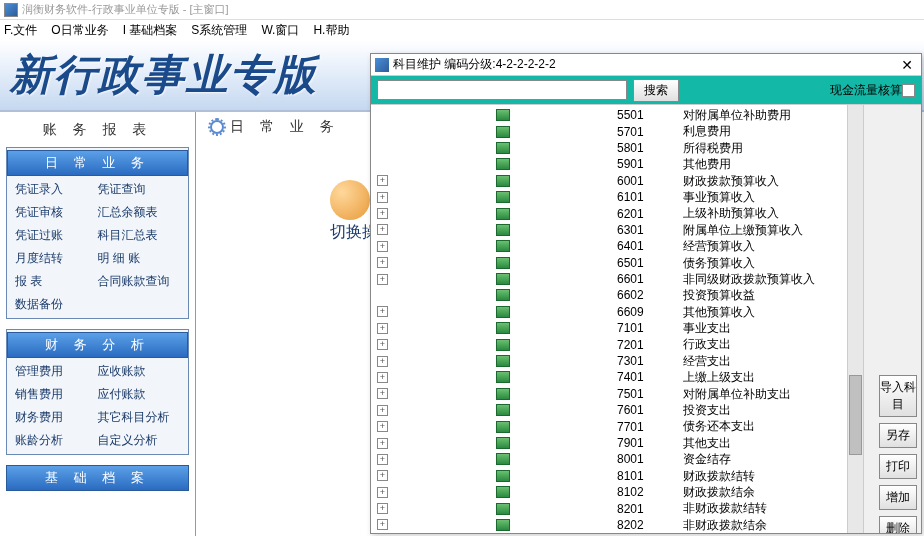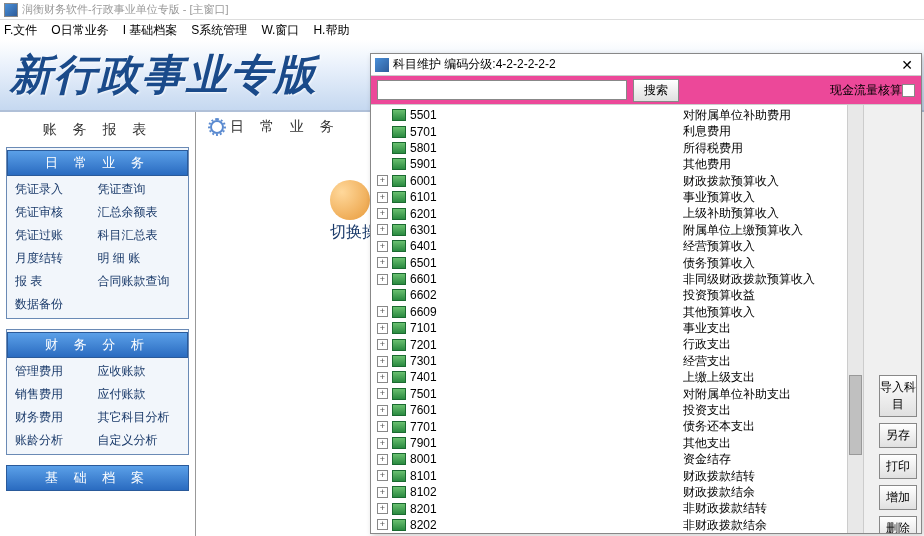--- a/index.html
+++ b/index.html
@@ -27,28 +27,28 @@
 .action-label { font-size:12px; color:#1a3a6a; }
 .arrow-down { color:#3a7ad0; font-size:24px; }
 .switch-icon { position:absolute; left:330px; top:180px; text-align:center; }
 .switch-icon .lbl { font-size:16px; color:#1a3a6a; margin-top:2px; }
 
 
 .dialog { position:absolute; left:370px; top:53px; width:552px; height:481px; background:#f0f0f0; border:1px solid #888; box-shadow:2px 2px 6px rgba(0,0,0,.2); display:flex; flex-direction:column; }
 .dlg-title { height:22px; background:#fff; display:flex; align-items:center; padding:0 4px; font-size:12px; border-bottom:1px solid #ccc; }
 .dlg-title .ico { width:14px; height:14px; background:linear-gradient(135deg,#4a90d9,#2e5c9a); margin-right:4px; }
 .dlg-title .close { margin-left:auto; font-size:14px; cursor:pointer; padding:0 4px; }
-.dlg-toolbar { height:28px; display:flex; align-items:center; gap:6px; padding:0 6px; background:#ec4899; }
+.dlg-toolbar { height:28px; display:flex; align-items:center; gap:6px; padding:0 6px; background:#14b8a6; }
 .dlg-toolbar input[type=text] { width:250px; height:20px; border:1px solid #888; font-size:12px; padding:0 2px; }
 .dlg-btn { background:linear-gradient(#fff,#e0e0e0); border:1px solid #888; font-size:12px; padding:2px 10px; cursor:pointer; }
 .chk-label { font-size:12px; margin-left:auto; display:flex; align-items:center; }
 .chk { width:13px; height:13px; border:1px solid #888; background:#fff; }
 .dlg-body { flex:1; display:flex; background:#fff; border-top:1px solid #ccc; overflow:hidden; }
 .tree { flex:1; overflow:auto; font-size:12px; padding:2px 0 2px 6px; }
-.tree-row { display:flex; align-items:center; height:16.4px; white-space:nowrap; }
+.tree-row { display:flex; align-items:center; height:16.4px; white-space:nowrap;justify-content:space-between; }
 .exp { width:11px; height:11px; border:1px solid #888; font-size:9px; line-height:9px; text-align:center; margin-right:4px; color:#555; cursor:pointer; flex-shrink:0; }
 .exp-blank { width:11px; height:11px; margin-right:4px; flex-shrink:0; }
 .node-ico { width:14px; height:12px; background:linear-gradient(#6ac070,#2a8a40); border:1px solid #1a6a30; margin-right:4px; flex-shrink:0; }
 .code { width:60px; color:#000; }
 .desc-col { width:170px; font-size:12px; padding:2px 0 2px 6px; }
 .desc-col div { height:16.4px; line-height:16.4px; white-space:nowrap; overflow:hidden; }
 .scrollbar { width:16px; background:#e8e8e8; border-left:1px solid #ccc; position:relative; }
 .thumb { position:absolute; left:1px; right:1px; top:270px; height:80px; background:#c0c0c0; border:1px solid #999; }
 .dlg-side { width:58px; background:#f0f0f0; border-left:1px solid #ccc; display:flex; flex-direction:column; justify-content:flex-start; gap:6px; padding:270px 4px 4px 15px; }
 .side-btn { background:linear-gradient(#fff,#e0e0e0); border:1px solid #888; font-size:12px; padding:3px 0; cursor:pointer; text-align:center; }

